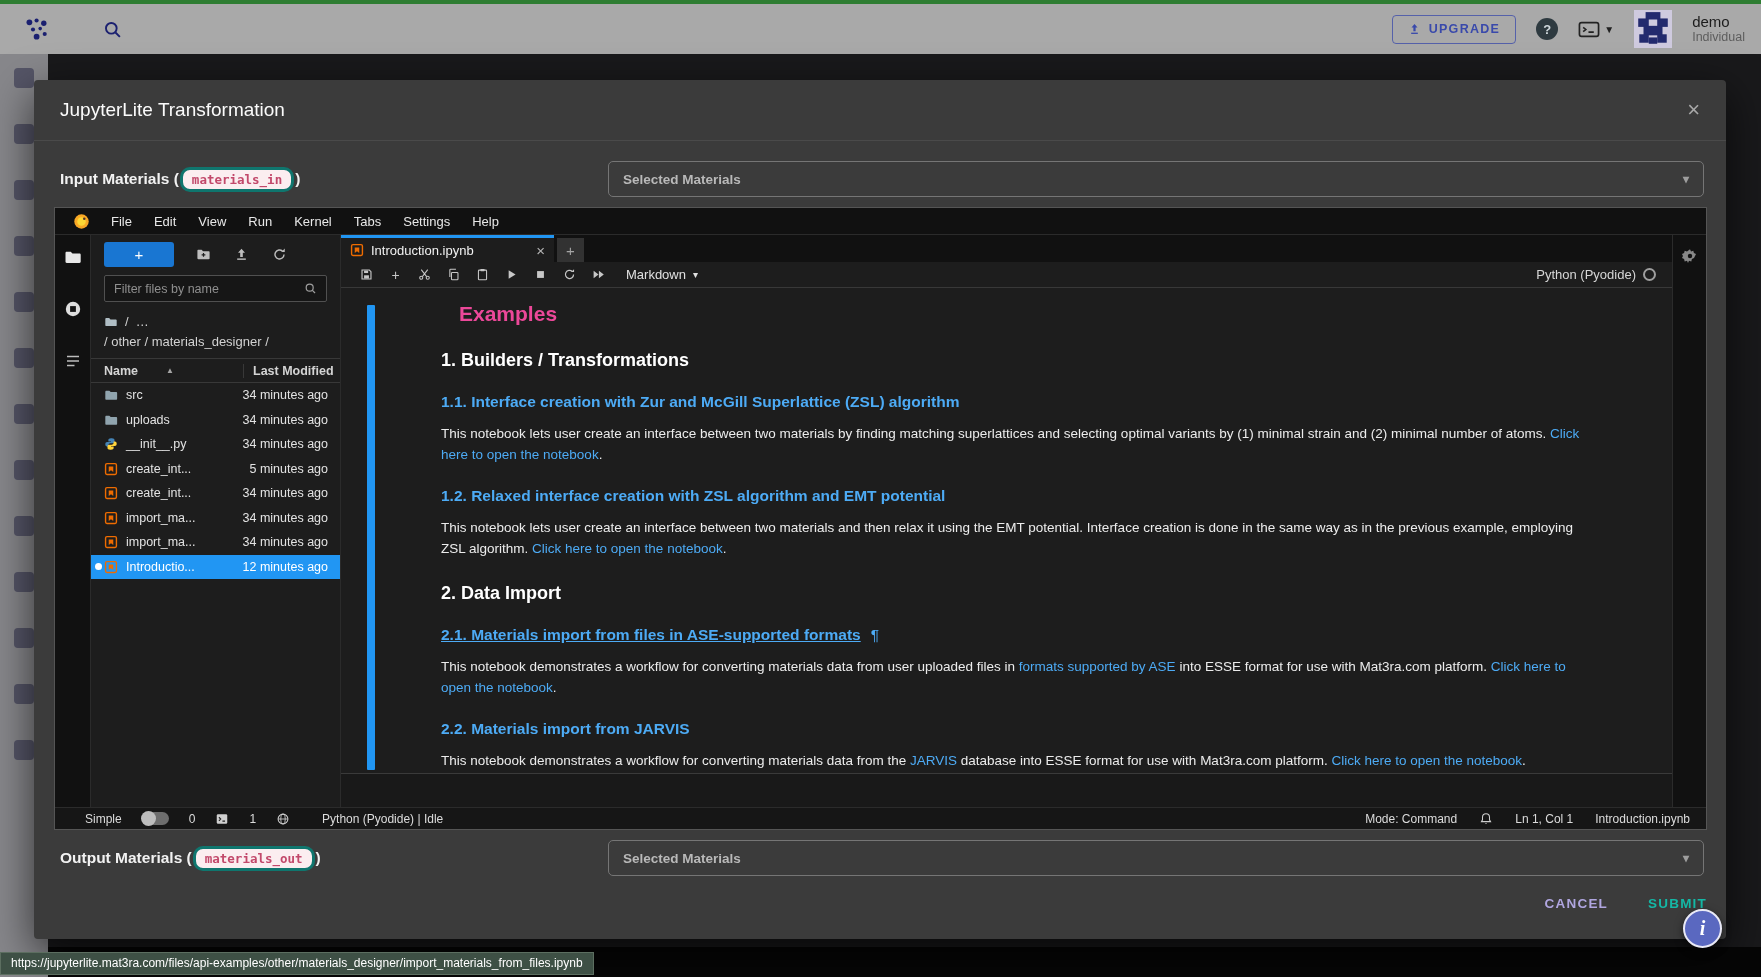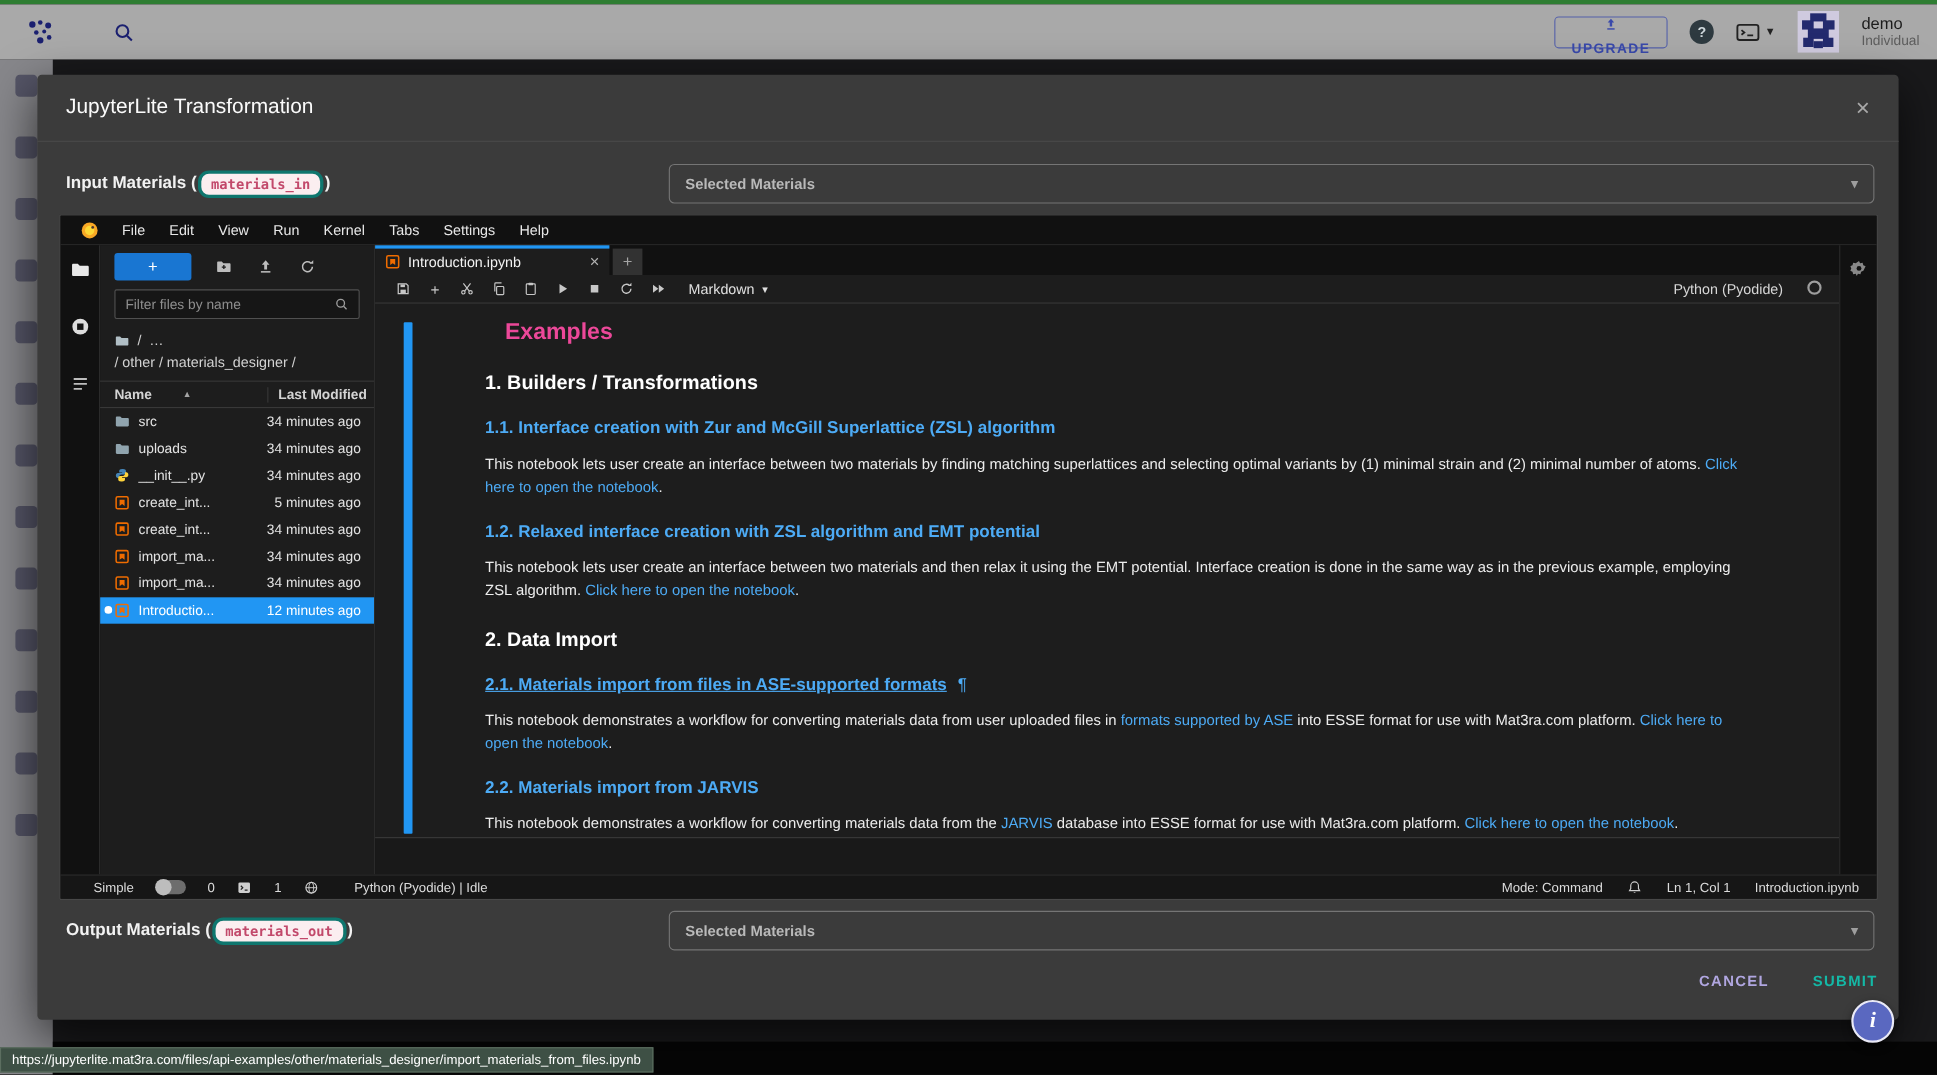--- a/index.html
+++ b/index.html
@@ -5,35 +5,35 @@
   * { box-sizing: border-box; margin: 0; padding: 0; }
   body { font-family: "Liberation Sans", sans-serif; background:#000; }
   .screen { position:relative; width:1761px; height:977px; overflow:hidden; background:#19191b; }
 
   
   .green-line { position:absolute; top:0; left:0; right:0; height:4px; background:#2e7d32; z-index:3; }
   .topbar { position:absolute; top:4px; left:0; right:0; height:50px; background:#a9a9a9; display:flex; align-items:center; padding:0 16px; z-index:3; }
   .logo { margin-left:8px; display:flex; }
   .search-glyph { margin-left:52px; color:#1b2070; display:flex; }
   .topbar-right { margin-left:auto; display:flex; align-items:center; gap:20px; }
-  .upgrade-btn { display:flex; align-items:center; gap:8px; height:29px; padding:0 15px; background:transparent; border:1px solid rgba(57,73,171,.75); border-radius:4px; color:#3949ab; font-size:12.5px; font-weight:700; letter-spacing:1.3px; cursor:pointer; font-family:inherit;flex-direction:column; }
+  .upgrade-btn { display:flex; align-items:center; gap:8px; height:29px; padding:0 15px; background:transparent; border:1px solid rgba(57,73,171,.75); border-radius:4px; color:#3949ab; font-size:12.5px; font-weight:700; letter-spacing:1.3px; cursor:pointer; font-family:inherit; }
   .help-circle { width:22px; height:22px; border-radius:50%; background:#2e3a40; color:#cfd8dc; font-size:13px; font-weight:700; display:flex; align-items:center; justify-content:center; cursor:pointer; }
   .term-menu { display:flex; align-items:center; gap:4px; color:#222; cursor:pointer; }
   .term-caret { font-size:10px; color:#222; }
   .avatar { width:38px; height:38px; display:flex; cursor:pointer; }
   .user-block { line-height:1.15; }
   .user-name { color:#1c1c1c; font-size:15px; }
   .user-plan { color:#5d5d5d; font-size:12.5px; }
 
   .app-sidebar { position:absolute; left:0; top:54px; bottom:0; width:48px; background:#87878b; display:flex; flex-direction:column; align-items:center; padding-top:14px; gap:36px; z-index:1; }
   .ghost-icon { width:20px; height:20px; border-radius:4px; background:#2c2c4a; opacity:.55; cursor:pointer; }
   .bottom-strip { position:absolute; left:48px; right:0; bottom:0; height:30px; background:#060606; z-index:1; }
 
   
-  .modal { position:absolute; left:34px; top:68px; width:1692px; height:859px; background:#3b3b3b; border-radius:4px; box-shadow:0 14px 44px rgba(0,0,0,.65); z-index:5; color:#fff; }
+  .modal { position:absolute; left:34px; top:80px; width:1692px; height:859px; background:#3b3b3b; border-radius:4px; box-shadow:0 14px 44px rgba(0,0,0,.65); z-index:5; color:#fff; }
   .modal-header { height:61px; display:flex; align-items:center; padding:0 26px; border-bottom:1px solid #4a4a4a; }
   .modal-title { font-size:19px; font-weight:500; color:#fbfbfb; }
   .modal-close { margin-left:auto; background:none; border:none; color:#a8a8a8; font-size:22px; cursor:pointer; line-height:1; font-family:inherit; }
   .mat-row { display:flex; align-items:center; margin:20px 22px 0 26px;font-weight:bold; }
   .mat-row.output { margin-top:10px; }
   .mat-label { width:548px; font-size:15.5px; color:#f2f2f2; display:flex; align-items:center; white-space:pre; }
   .chip { font-family:"DejaVu Sans Mono", monospace; font-size:12.5px; color:#c2496b; background:#fbeef0; border:3px solid #0f766e; border-radius:10px; padding:2px 9px; margin:0 1px; }
   .dropdown { flex:1; height:36px; border:1px solid #757575; border-radius:5px; display:flex; align-items:center; padding:0 14px; cursor:pointer; }
   .dd-label { color:#b9b9b9; font-size:13.5px; }
   .dd-caret { margin-left:auto; color:#9e9e9e; font-size:12px; }
@@ -72,21 +72,21 @@
   .lab-main { flex:1; min-width:0; display:flex; flex-direction:column; background:#1d1d1d; }
   .tabbar { height:27px; background:#111; display:flex; flex:none; }
   .tab { width:213px; background:#1d1d1d; border-top:3px solid #2196f3; display:flex; align-items:center; padding:0 9px; gap:7px; cursor:pointer; }
   .tab-title { color:#f2f2f2; font-size:13px; }
   .tab-close { margin-left:auto; color:#b4b4b4; font-size:15px; cursor:pointer; }
   .tab-add { width:27px; height:24px; margin:3px 0 0 3px; background:#323232; color:#a5a5a5; border:none; font-size:15px; cursor:pointer; font-family:inherit; }
   .nb-toolbar { height:26px; background:#1d1d1d; border-bottom:1px solid #383838; display:flex; align-items:center; padding:0 11px; flex:none; color:#c7c7c7; }
   .tb-icon { width:29px; display:flex; justify-content:center; cursor:pointer; }
   .tb-plus { font-size:14px; color:#c7c7c7; }
   .cell-type { margin-left:13px; display:flex; align-items:center; gap:7px; color:#e0e0e0; font-size:13px; cursor:pointer; }
-  .kernel { margin-left:auto; display:flex; align-items:flex-start; gap:22px; padding-right:5px; }
+  .kernel { margin-left:auto; display:flex; align-items:center; gap:7px; padding-right:5px; }
   .kernel-name { color:#d6d6d6; font-size:13px; }
   .kernel-circle { width:13px; height:13px; border:2px solid #9e9e9e; border-radius:50%; cursor:pointer; }
   .nb-content { flex:1; position:relative; overflow:hidden; }
   .cell-bar { position:absolute; left:26px; top:17px; bottom:3px; width:8px; background:#2196f3; border-radius:1px; cursor:pointer; }
   .nb-doc { position:absolute; left:100px; right:30px; top:6px; bottom:0; overflow:hidden; }
   .nb-h1 { font-size:21px; font-weight:700; color:#ec4899; margin:8px 18px 18px; }
   .nb-h2 { font-size:18px; font-weight:700; color:#fff; margin:24px 0 16px; }
   .nb-h3 { font-size:15.5px; font-weight:700; color:#4dabf5; margin:22px 0 12px; }
   .nb-h3 .h-text { cursor:pointer; }
   .nb-h3.hovered .h-text { text-decoration:underline; }

